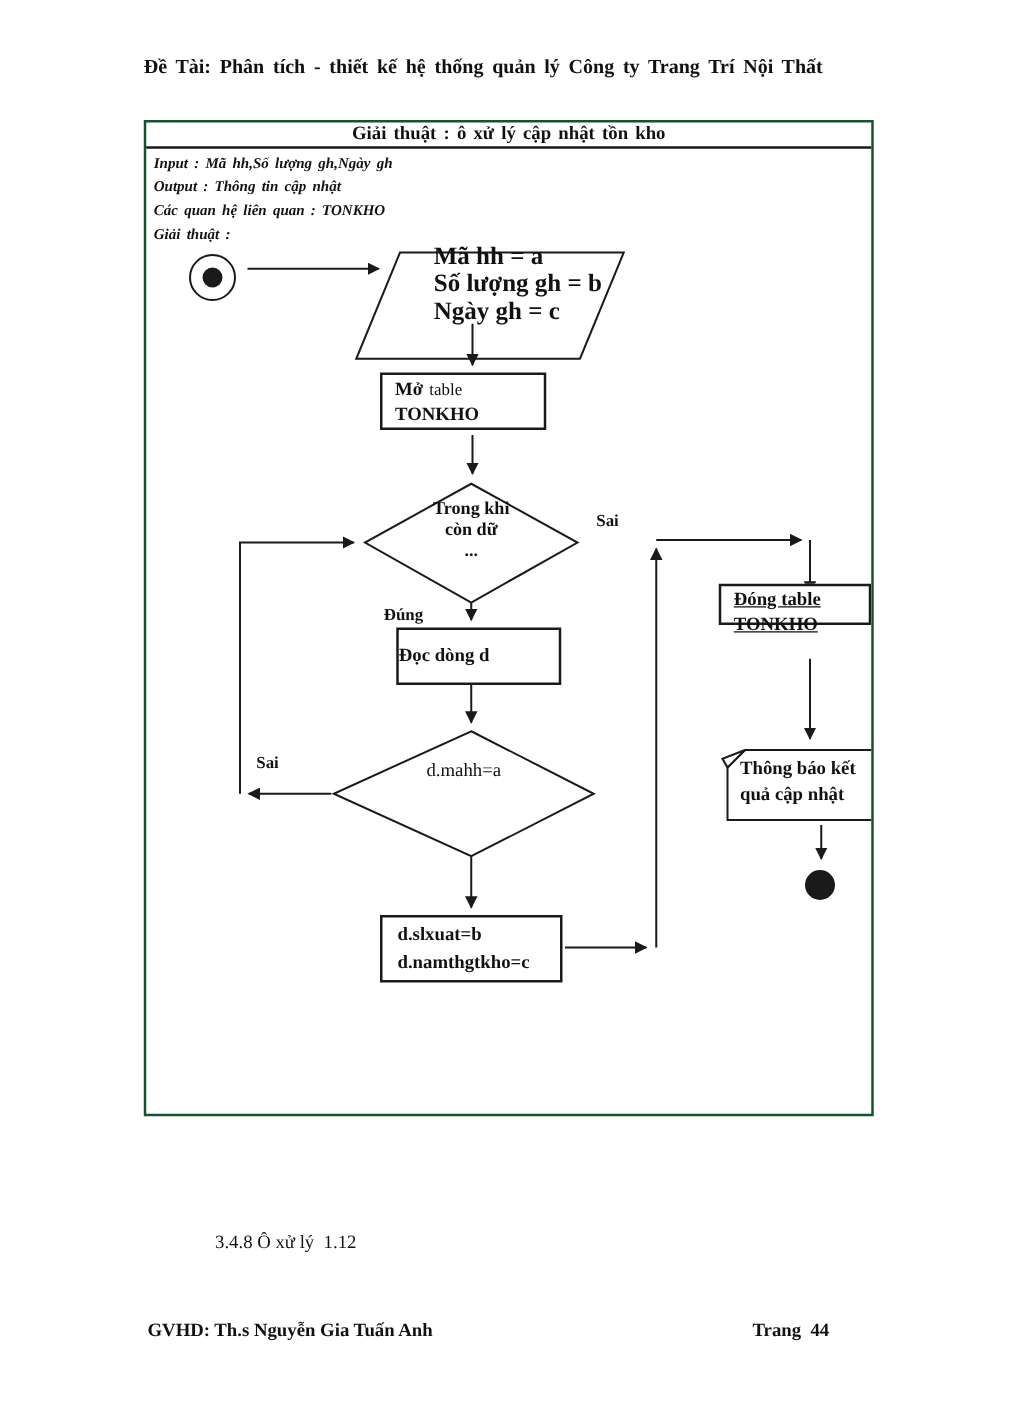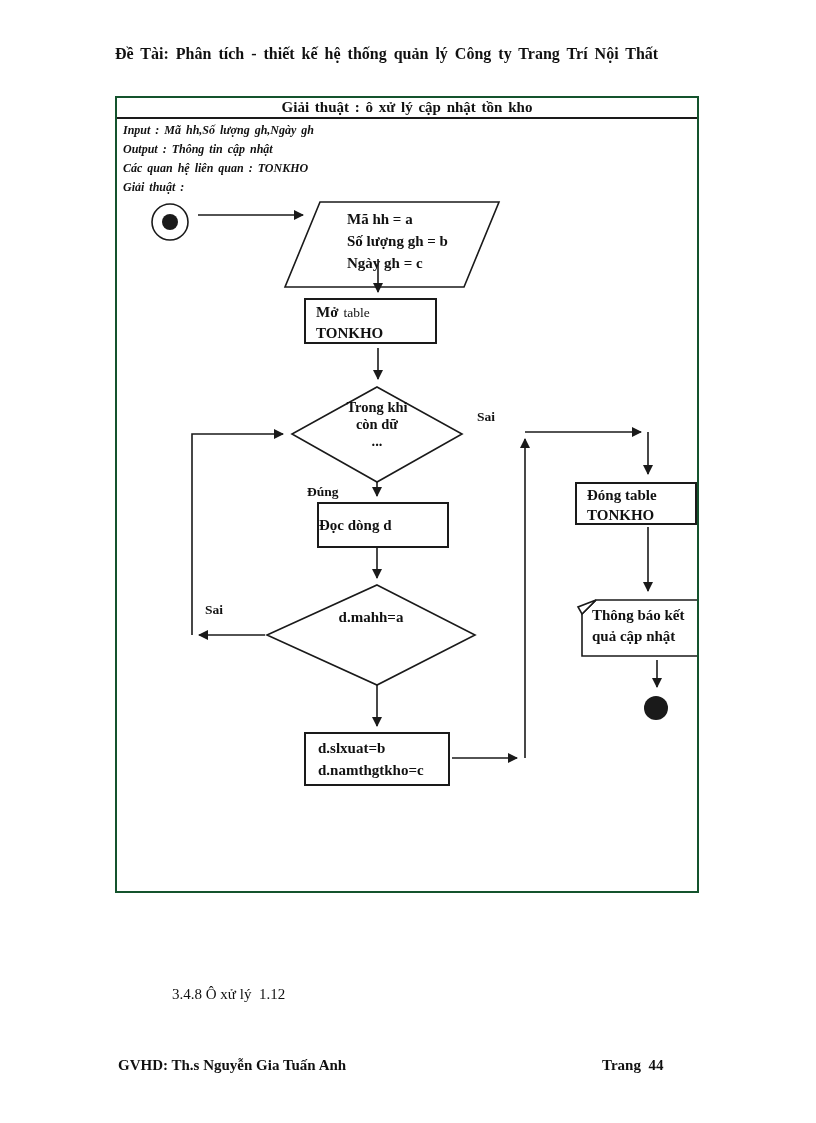--- a/index.html
+++ b/index.html
@@ -63,47 +63,47 @@
       <path d="M260,587 V628" marker-end="url(#arr)"></path>
       <path d="M335,660 H400" marker-end="url(#arr)"></path>
       <path d="M408,660 V341" marker-end="url(#arr)"></path>
       <path d="M408,334 H524" marker-end="url(#arr)"></path>
       <path d="M531,334 V376" marker-end="url(#arr)"></path>
       <path d="M531,429 V493" marker-end="url(#arr)"></path>
       <path d="M540,562 V589" marker-end="url(#arr)"></path>
     </g>
   </svg>
 
-  <div class="abs pre" style="left:230px;top:110px;font-weight:bold;font-size:15px;line-height:22px;">Mã hh = a
+  <div class="abs pre" style="left:230px;top:96px;font-weight:bold;font-size:20px;line-height:22px;">Mã hh = a
 Số lượng gh = b
 Ngày gh = c</div>
 
   <div class="abs node-rect" style="left:187px;top:200px;width:133px;height:46px;padding:2px 0 0 10px;line-height:20px;">
     <div><span>Mở</span><span class="small-reg">table</span></div>
     <div>TONKHO</div>
   </div>
 
   <div class="abs pre" style="left:175px;top:301px;width:170px;text-align:center;font-weight:bold;font-size:14.5px;line-height:17px;">Trong khi
 còn dữ
 ...</div>
 
   <div class="abs lbl" style="left:360px;top:311px;">Sai</div>
   <div class="abs lbl" style="left:190px;top:386px;">Đúng</div>
   <div class="abs lbl" style="left:88px;top:504px;">Sai</div>
 
   <div class="abs node-rect" style="left:200px;top:404px;width:132px;height:46px;display:flex;align-items:center;justify-content:flex-start;">
       <span>Đọc dòng d</span>
     </div>
 
-  <div class="abs" style="left:150px;top:511px;width:208px;text-align:center;font-weight:bold;font-size:15px;">d.mahh=a</div>
+  <div class="abs" style="left:150px;top:511px;width:208px;text-align:center;font-weight:normal;font-size:15px;">d.mahh=a</div>
 
   <div class="abs node-rect pre" style="left:187px;top:634px;width:146px;height:54px;padding:3px 0 0 12px;line-height:22px;">d.slxuat=b
 d.namthgtkho=c</div>
 
-  <div class="abs node-rect pre" style="left:458px;top:384px;width:122px;height:43px;padding:1px 0 0 10px;line-height:20px;">Đóng table
+  <div class="abs node-rect pre" style="left:458px;top:369px;width:122px;height:33px;padding:1px 0 0 10px;line-height:20px;text-decoration:underline;">Đóng table
 TONKHO</div>
 
   <div class="abs pre" style="left:475px;top:507px;width:106px;font-weight:bold;font-size:15px;line-height:21px;">Thông báo kết
 quả cập nhật</div>
 
 </div>
 
 <div class="abs caption" style="left:172px;top:986px;">3.4.8 Ô xử lý  1.12</div>
 
 <div class="abs footer" style="left:118px;top:1057px;">GVHD: Th.s Nguyễn Gia Tuấn Anh</div>

